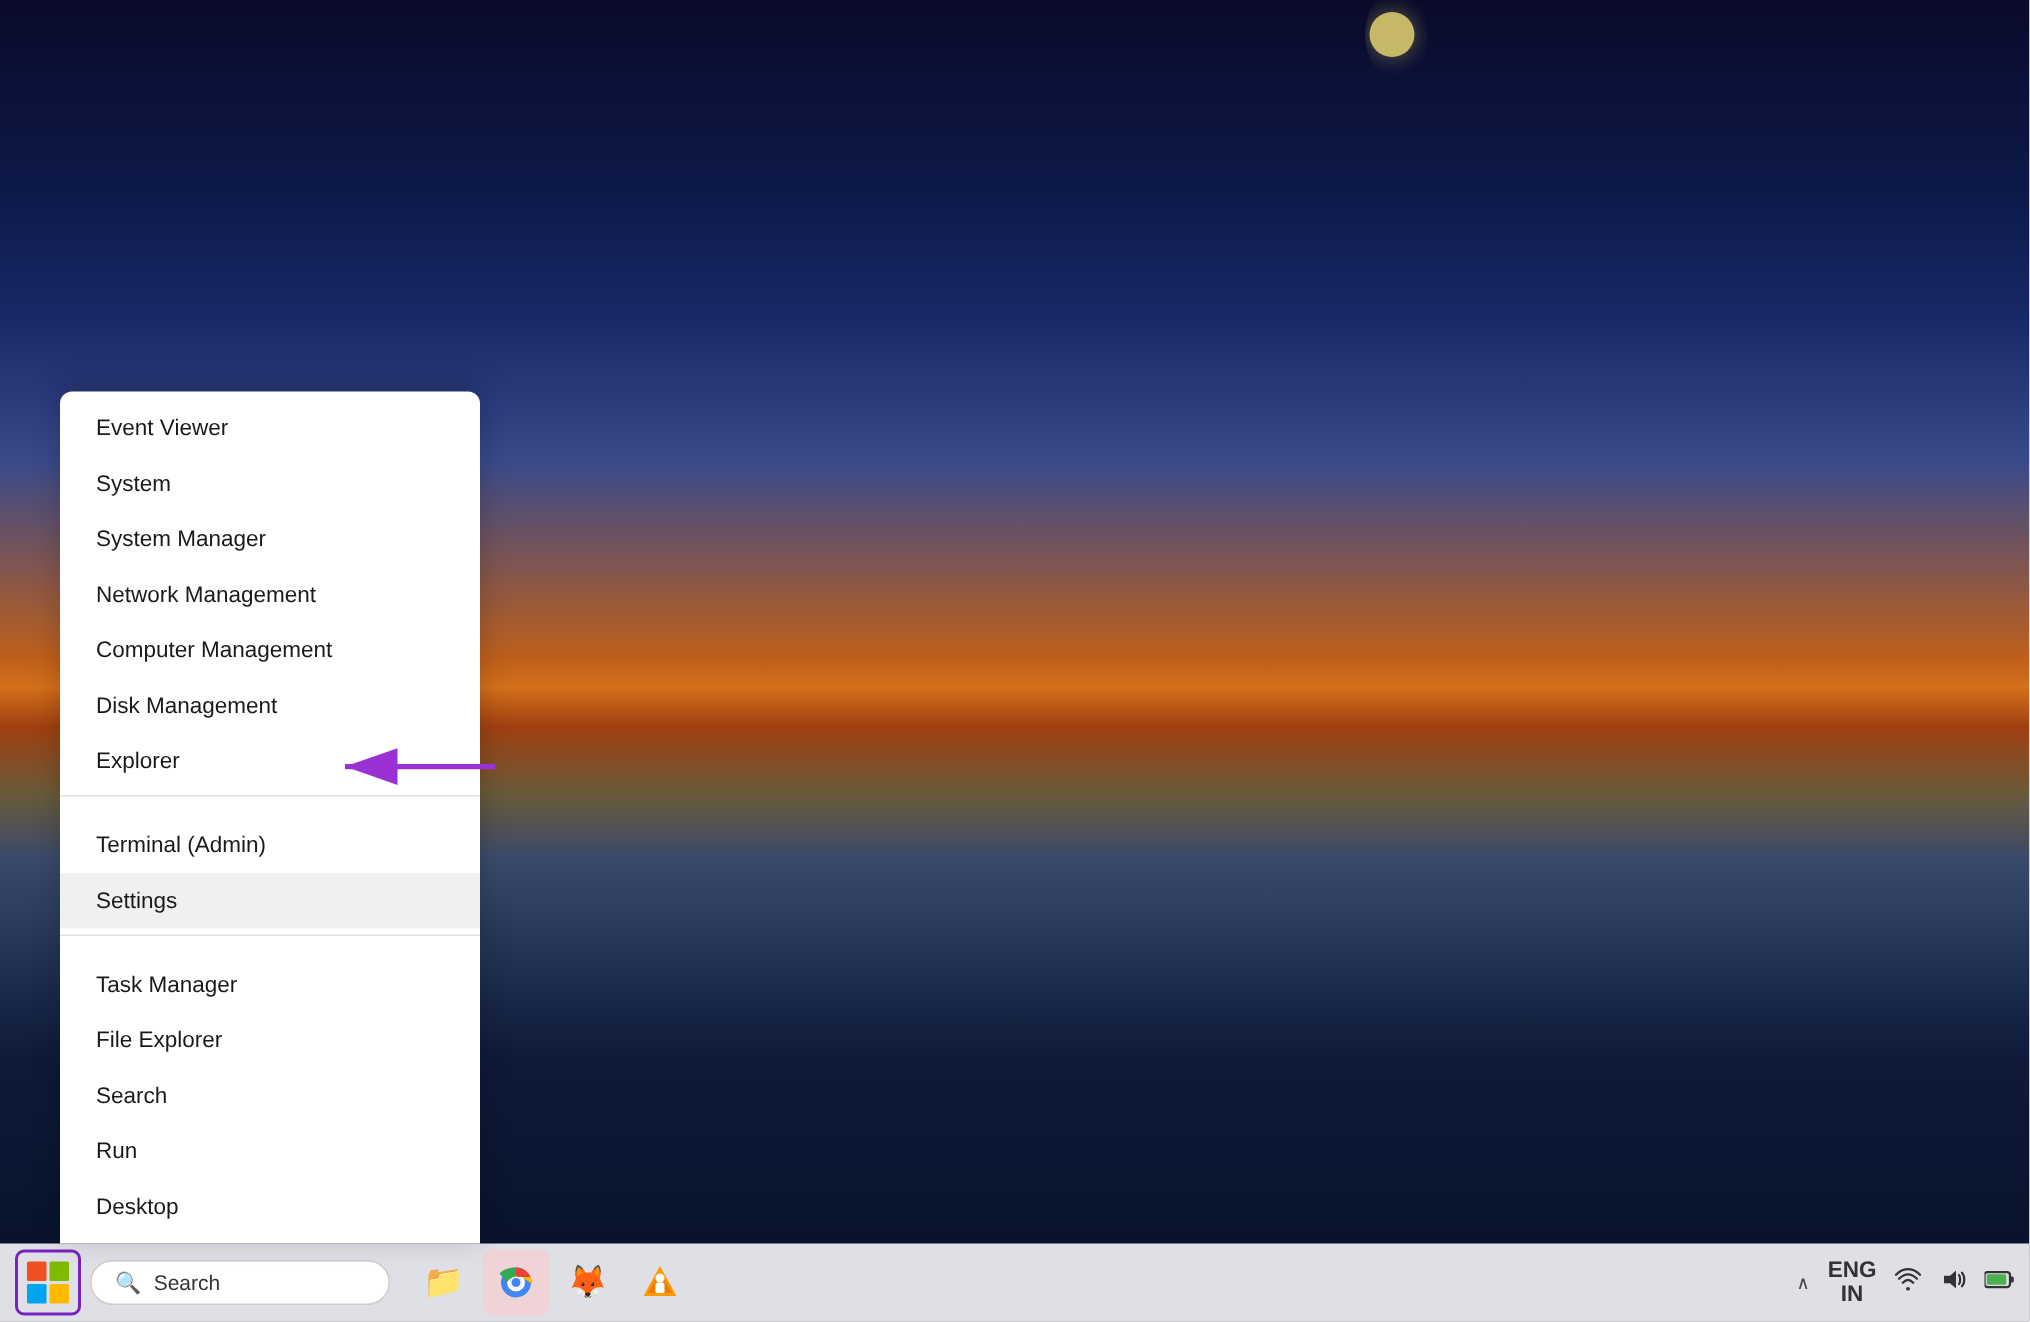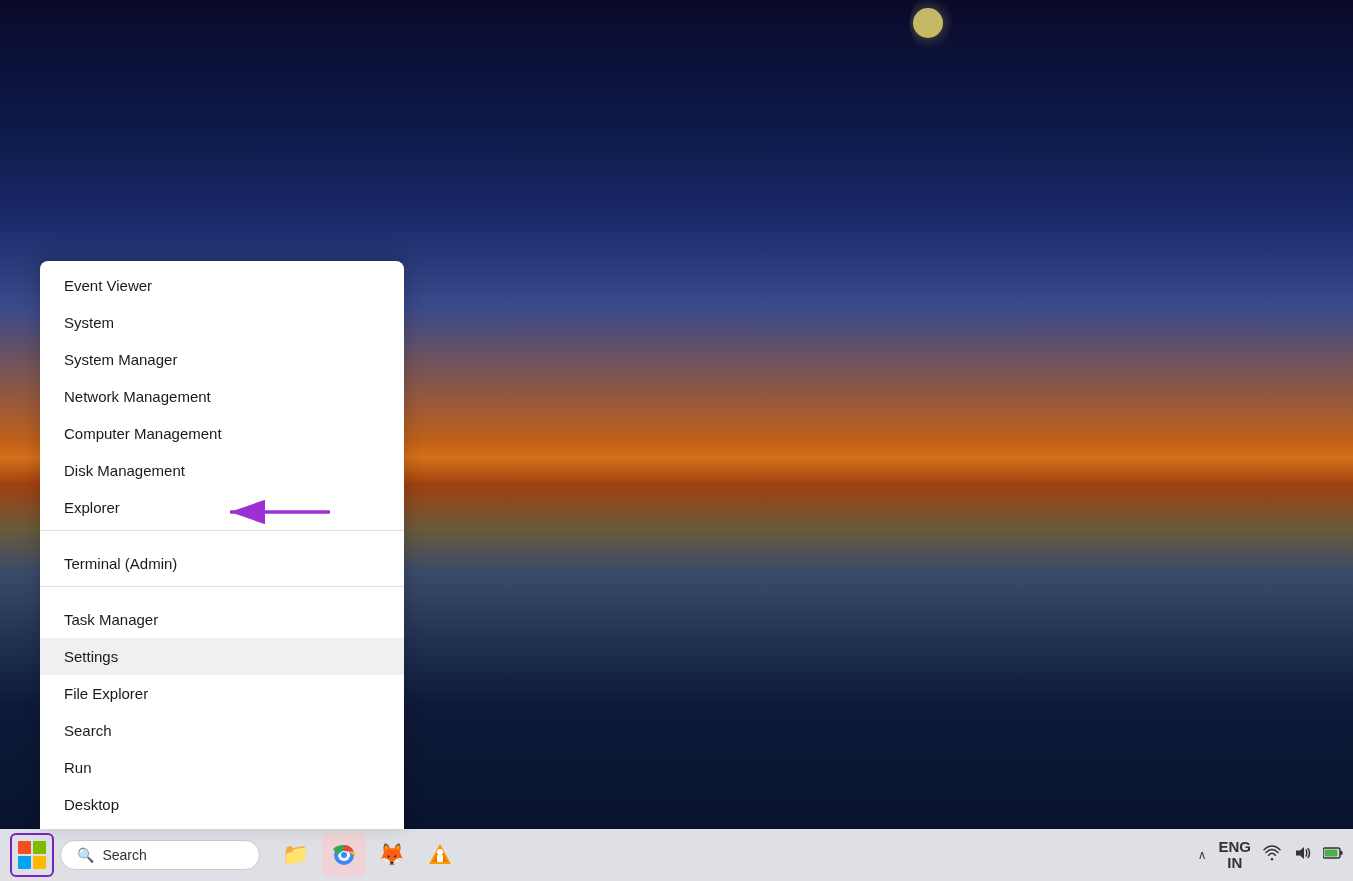--- a/index.html
+++ b/index.html
@@ -169,21 +169,21 @@
       font-size: 16px;
       color: #444;
       cursor: pointer;
     }
 
     
     .context-menu {
       position: absolute;
       bottom: 52px;
       left: 40px;
-      width: 364px;
+      width: 280px;
       background: white;
       border-radius: 8px 8px 0 0;
       box-shadow: 0 -4px 20px rgba(0,0,0,0.2);
       z-index: 200;
       padding: 6px 0;
     }
 
     .menu-item {
       display: flex;
       align-items: center;
@@ -257,25 +257,25 @@
       </div>
       <div class="menu-item">
         <span>Disk Management</span>
       </div>
       <div class="menu-item">
         <span>Explorer</span>
       </div>
       <div class="menu-item separator-above">
         <span>Terminal (Admin)</span>
       </div>
+      <div class="menu-item highlighted">
+        <span>Settings</span>
+      </div>
       <div class="menu-item separator-above">
         <span>Task Manager</span>
-      </div>
-      <div class="menu-item highlighted">
-        <span>Settings</span>
       </div>
       <div class="menu-item">
         <span>File Explorer</span>
       </div>
       <div class="menu-item">
         <span>Search</span>
       </div>
       <div class="menu-item">
         <span>Run</span>
       </div>

